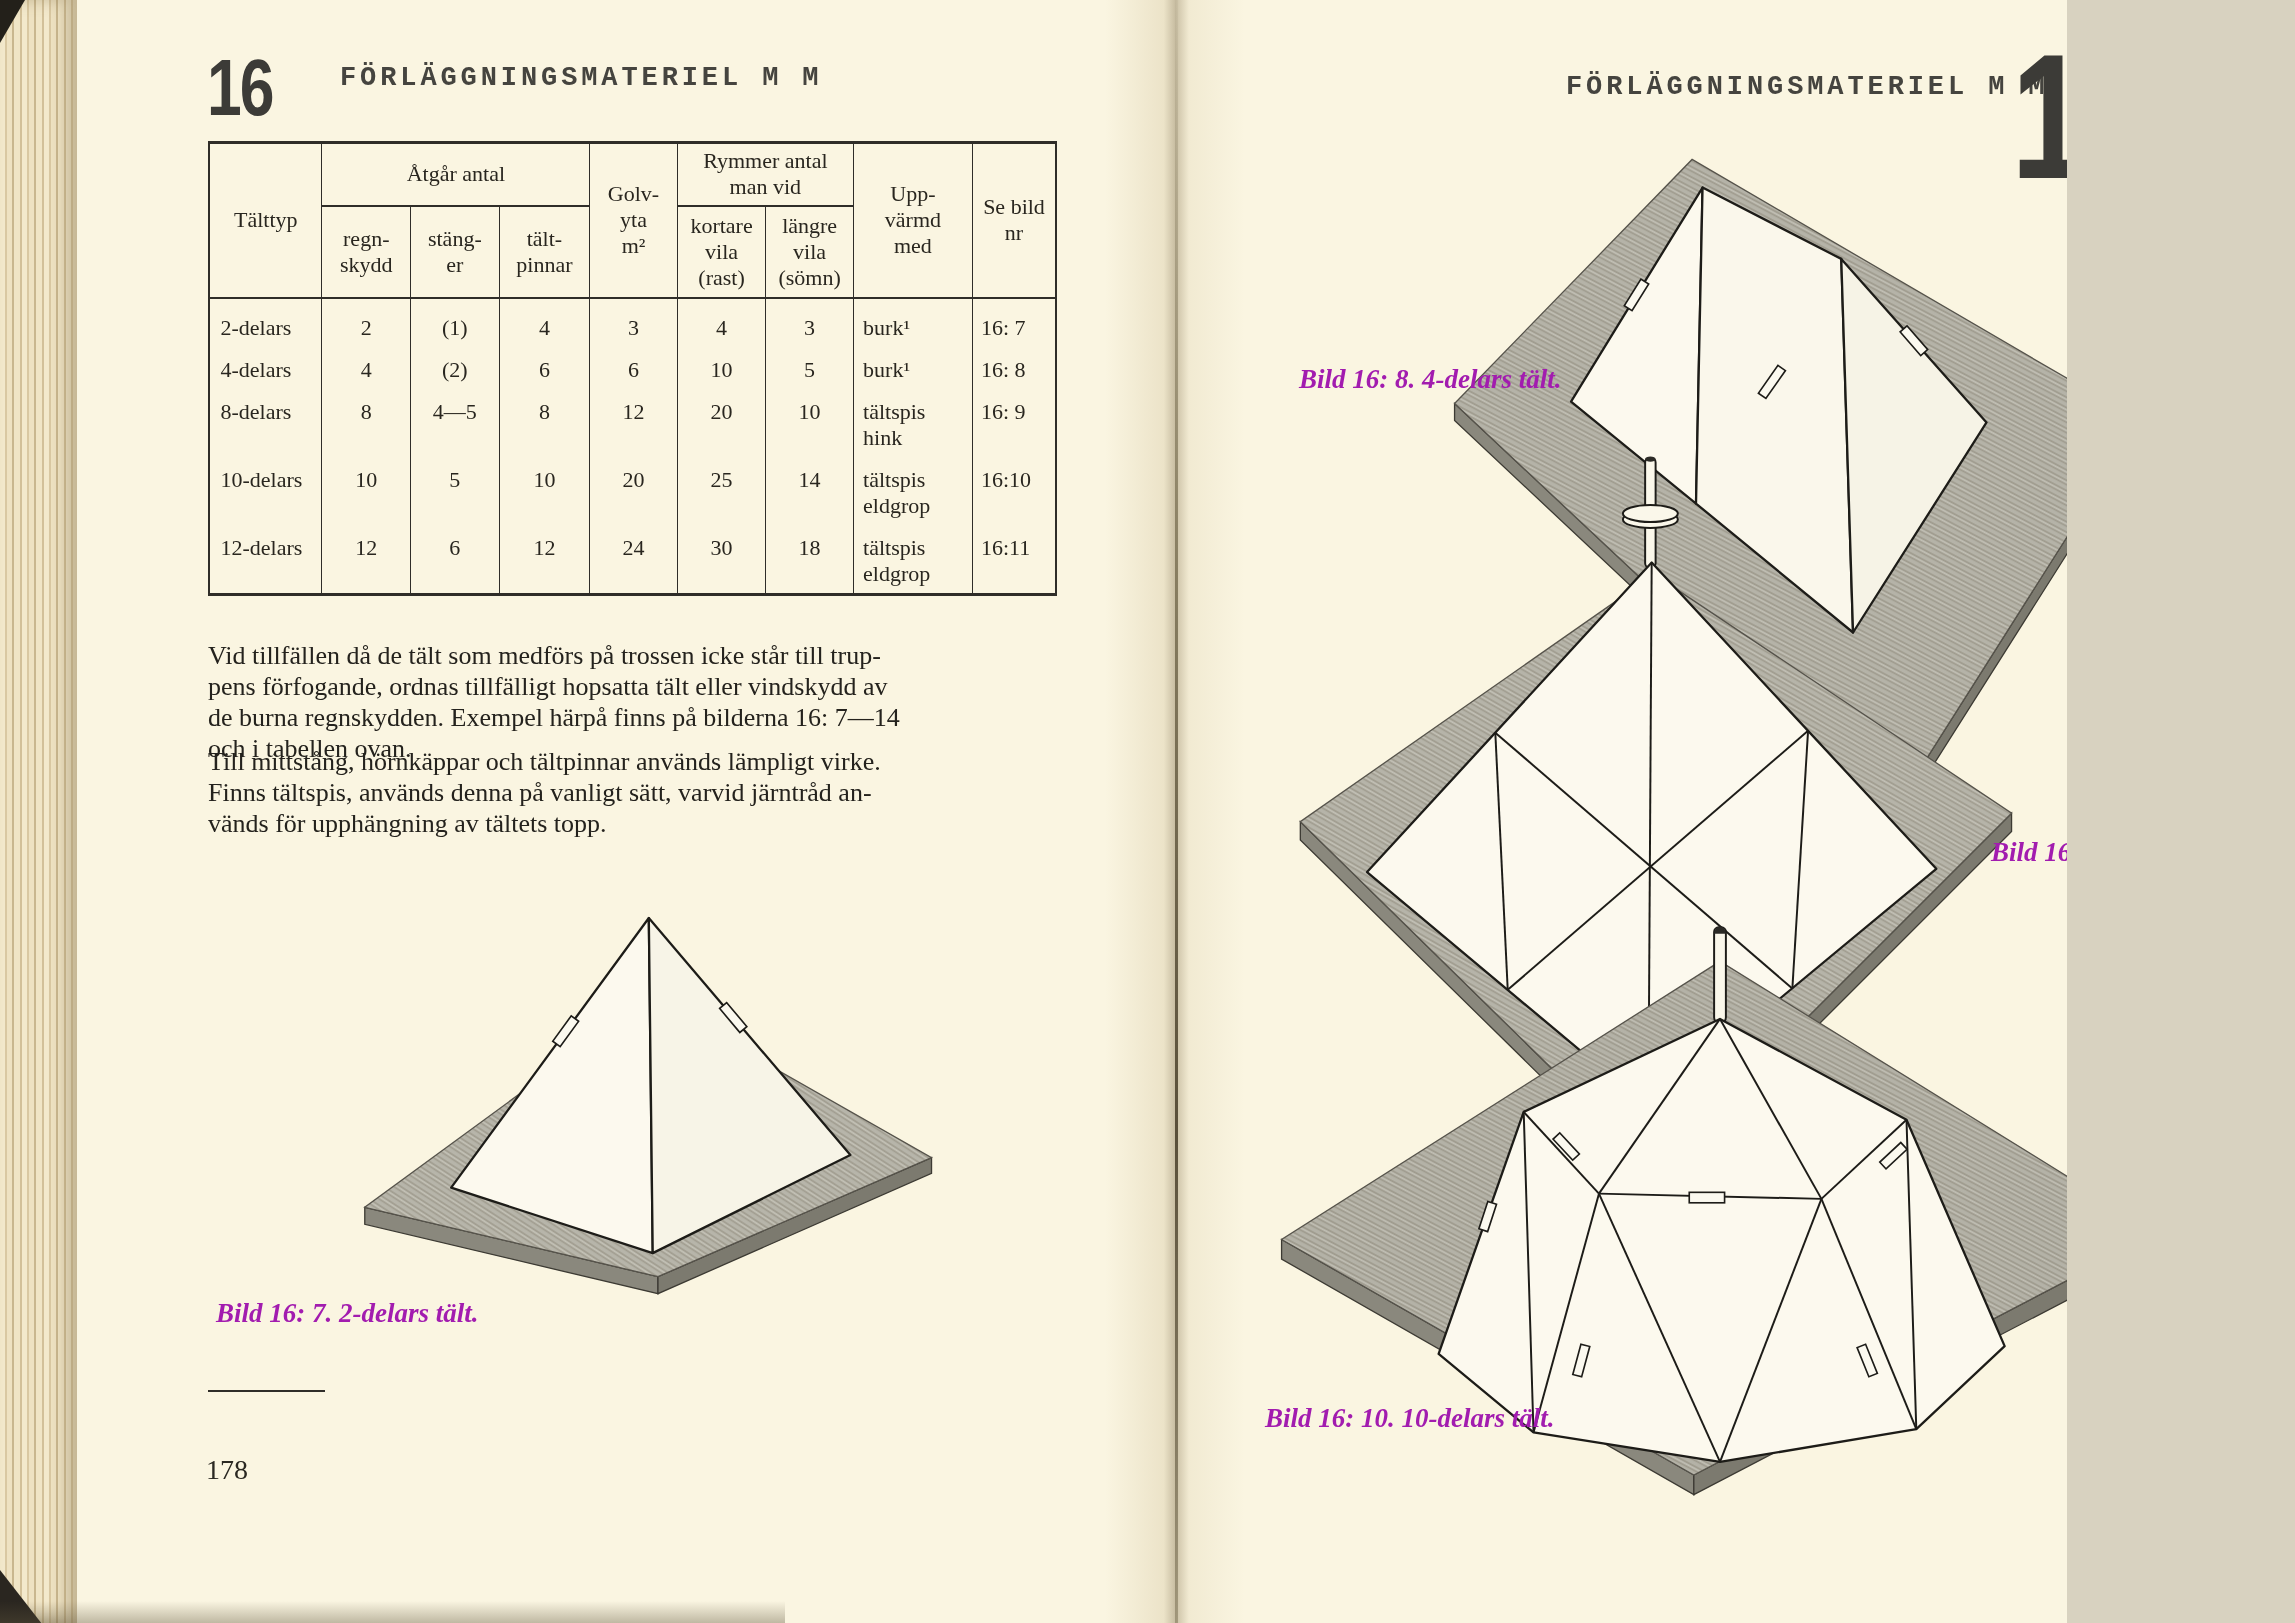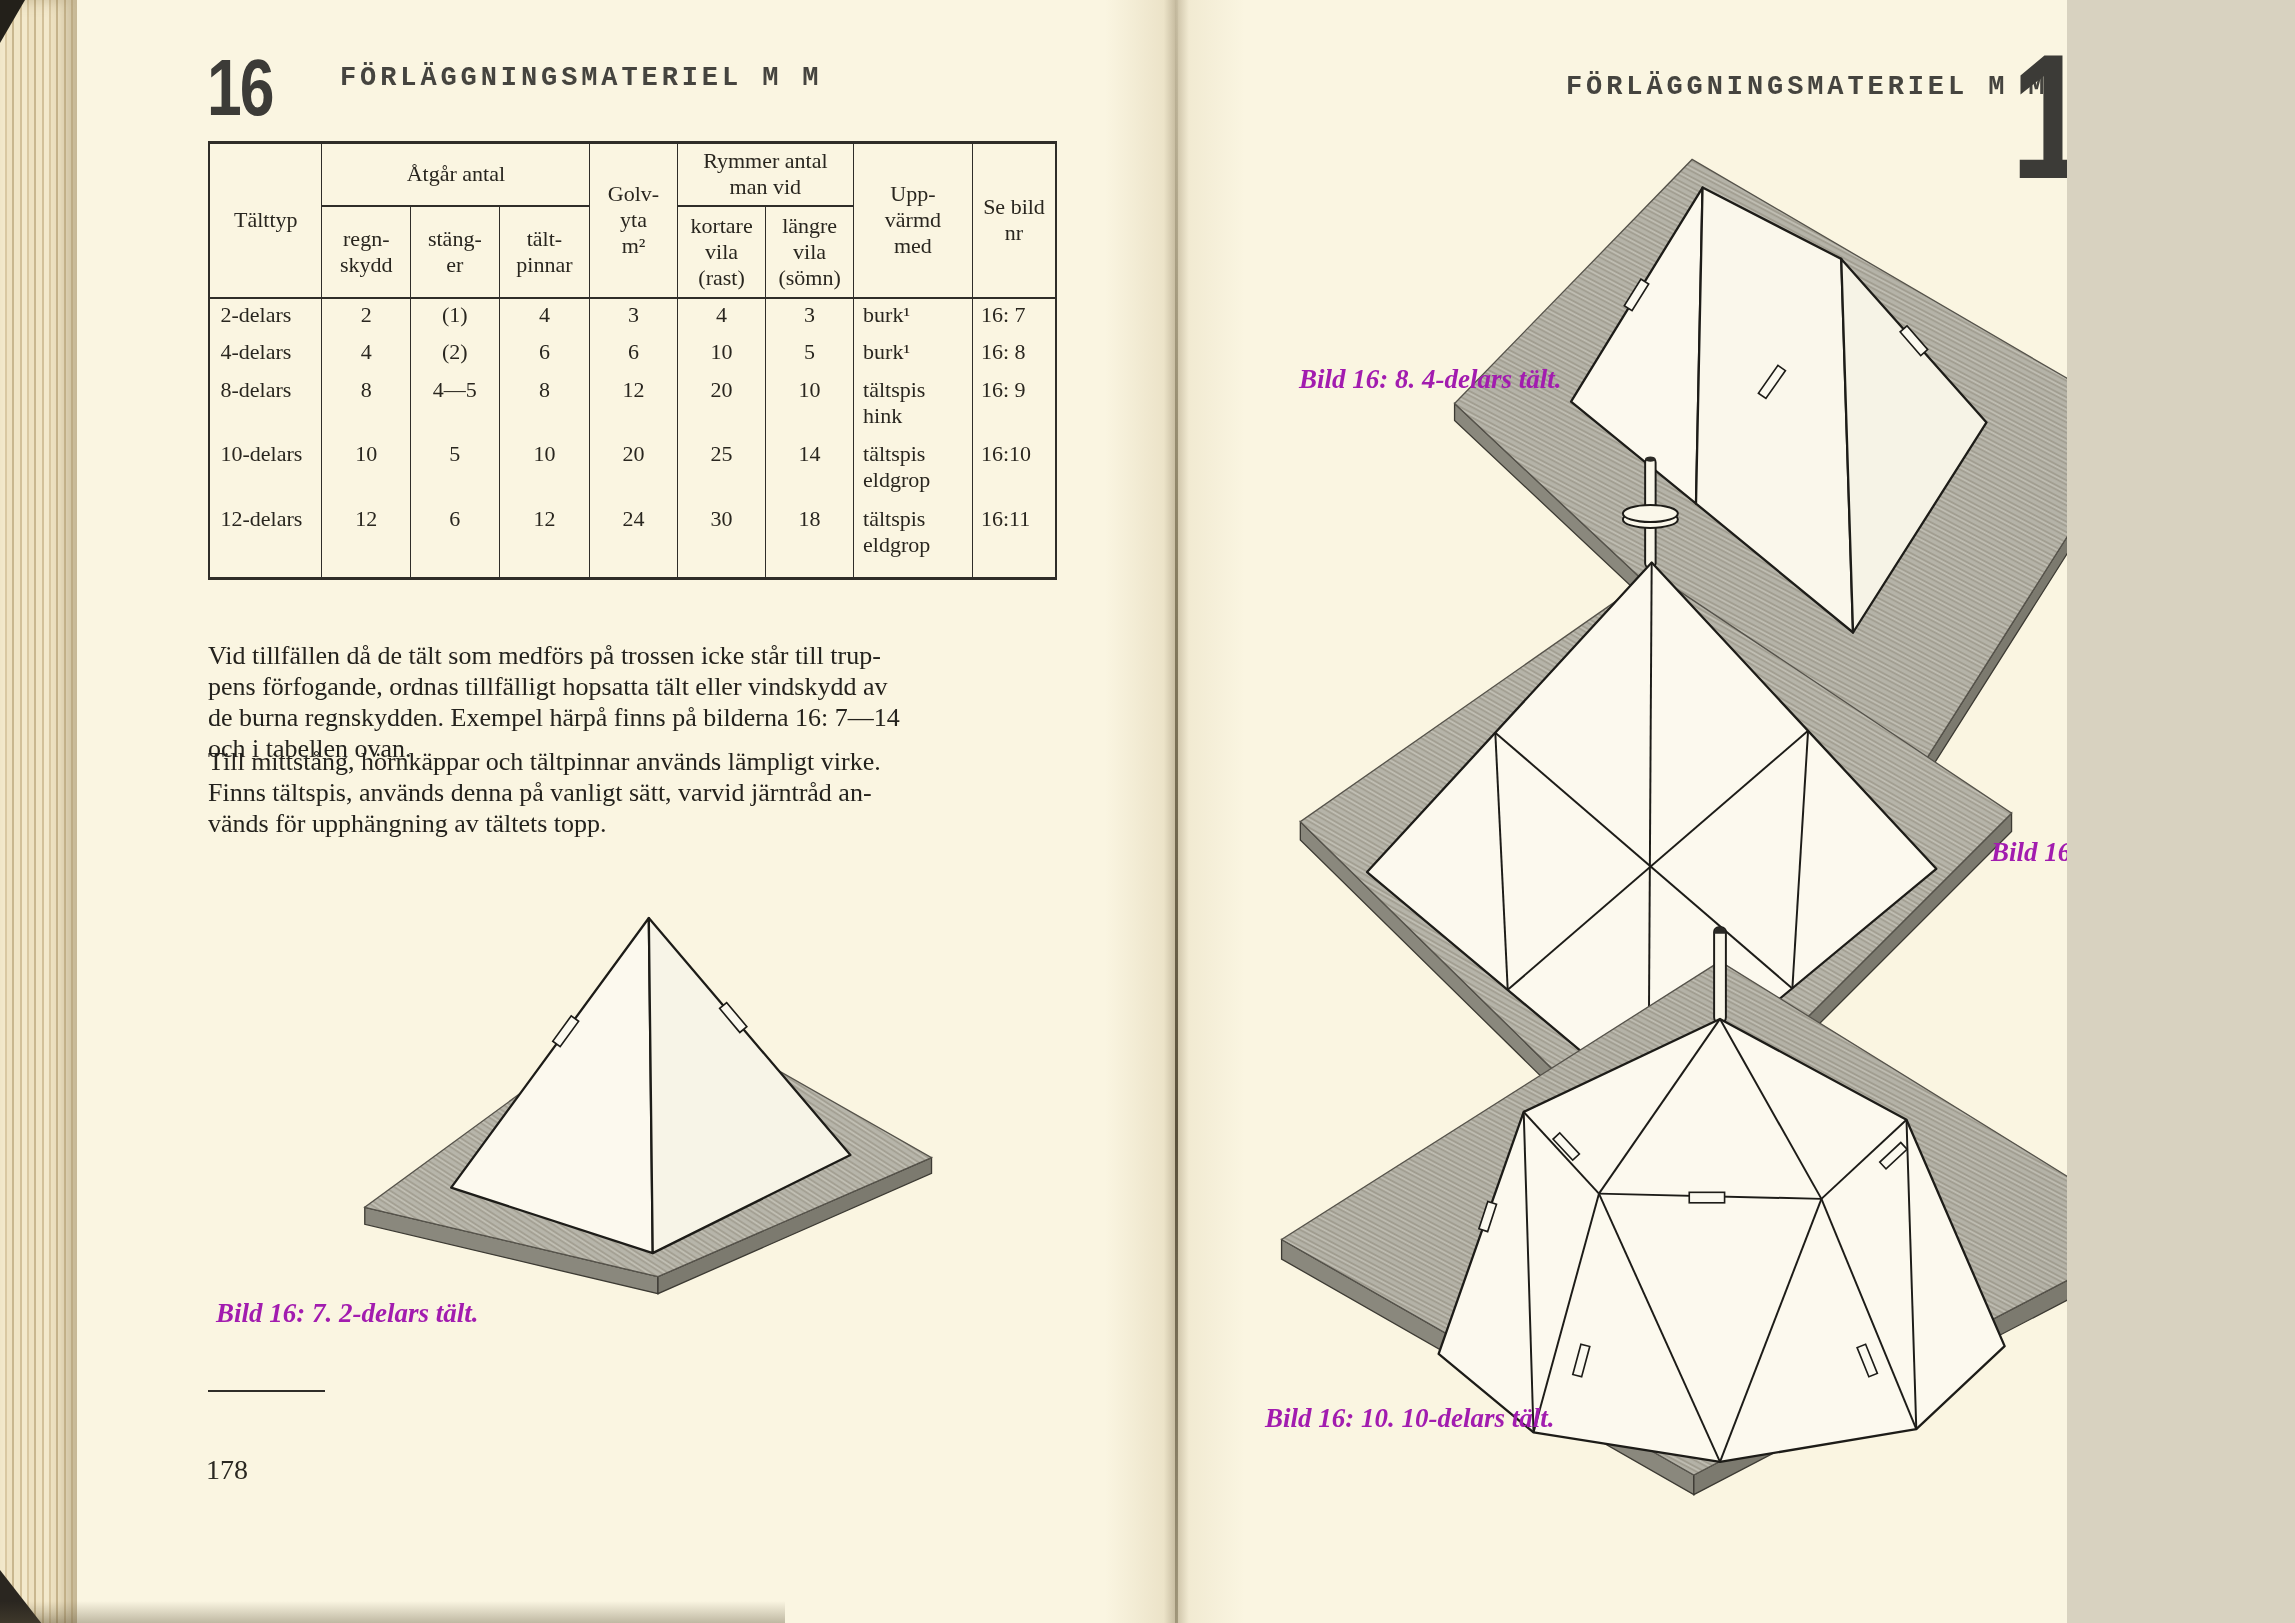--- a/index.html
+++ b/index.html
@@ -43,21 +43,21 @@
     border-top:3.3px solid #2f2d28;border-bottom:3.3px solid #2f2d28;
     border-left:2px solid #2f2d28;border-right:2px solid #2f2d28;
     font-size:22px;line-height:26px;color:#29261f;}
   .tbl th,.tbl td{border-left:1.3px solid #2f2d28;border-right:1.3px solid #2f2d28;
     white-space:pre-line;font-weight:normal;padding:0 3.9px;}
   .tbl thead{border-bottom:2.6px solid #2f2d28;}
   .tbl thead tr:first-child{height:63px;}
   .tbl thead tr:last-child{height:92px;}
   .tbl th{text-align:center;vertical-align:middle;}
   th.grp{border-bottom:2px solid #2f2d28;}
-  .tbl tbody td{vertical-align:top;padding-top:3px;text-align:center;margin-top:20px;}
+  .tbl tbody td{vertical-align:top;padding-top:16px;text-align:center;margin-top:20px;}
   .tbl tbody tr:nth-child(1){height:38px;}
   .tbl tbody tr:nth-child(2){height:38px;}
   .tbl tbody tr:nth-child(3){height:64px;}
   .tbl tbody tr:nth-child(4){height:65px;}
   .tbl tbody tr:nth-child(5){height:76px;}
   .tbl tbody td:nth-child(1){text-align:left;padding-left:10.5px;}
   .tbl tbody td:nth-child(8){text-align:left;padding-left:9.2px;}
   .tbl tbody td:nth-child(9){text-align:left;padding-left:7.9px;}
 
   

